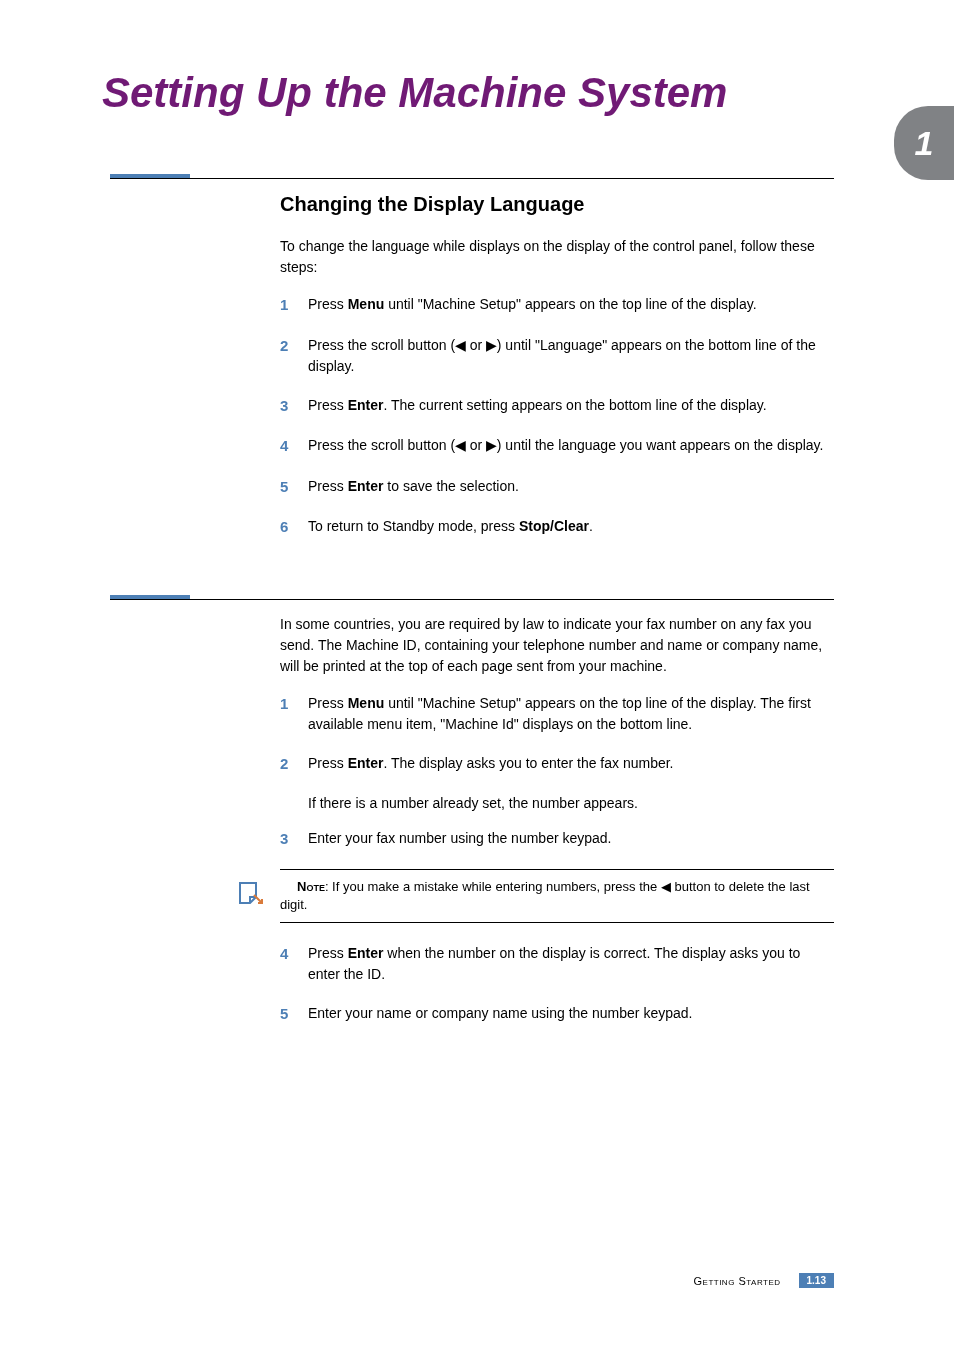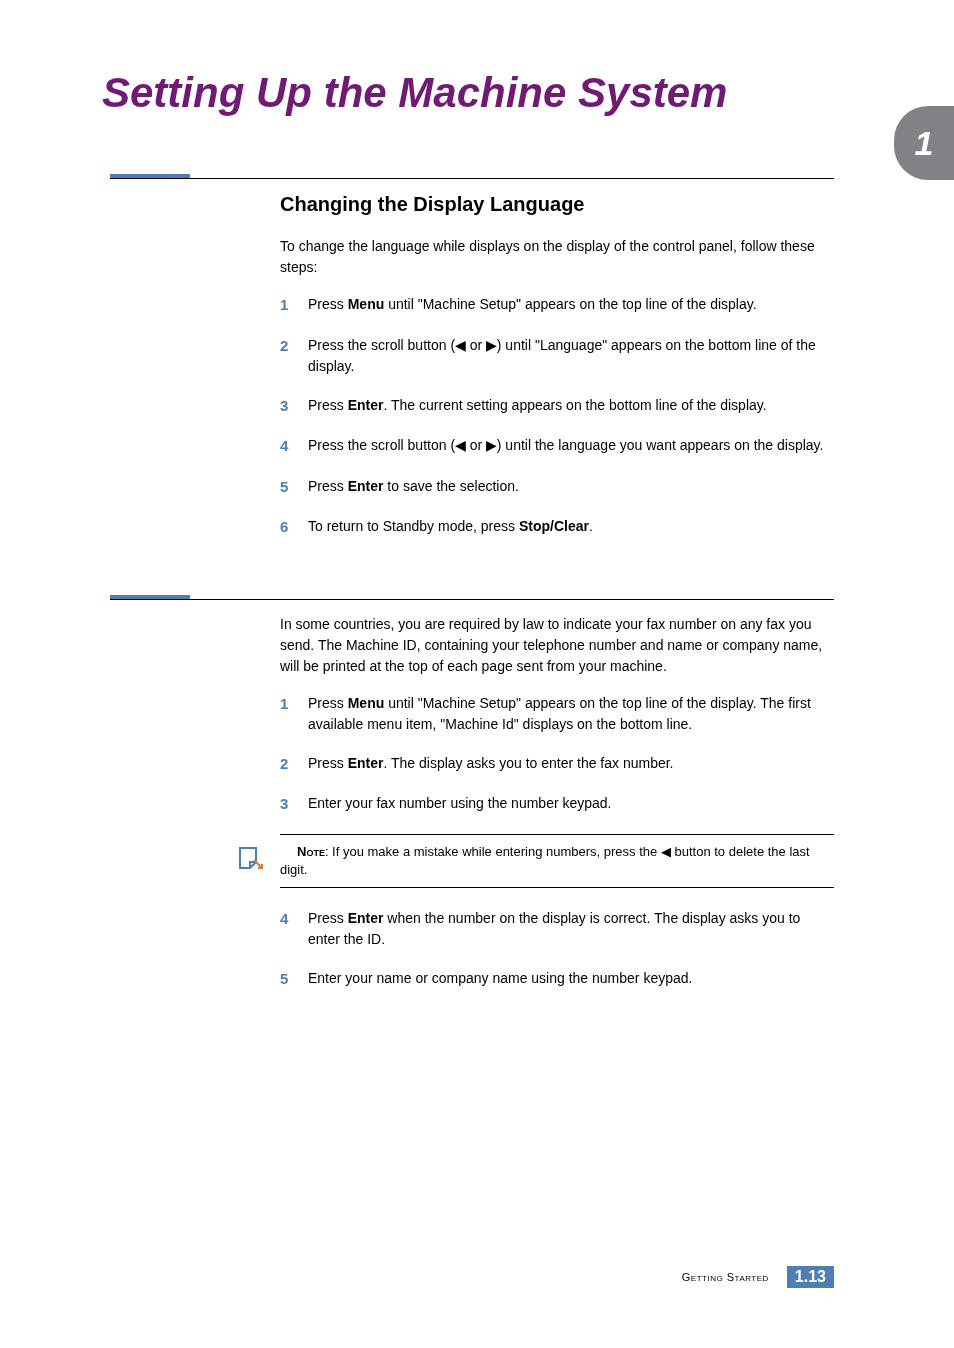--- a/index.html
+++ b/index.html
@@ -144,21 +144,21 @@
     }
     .footer-text {
       font-variant: small-caps;
       letter-spacing: 0.5px;
     }
     .footer-page {
       background: #4d7fb5;
       color: #fff;
       padding: 2px 8px;
       font-weight: bold;
-      font-size: 16px;
+      font-size: 10px;
     }
   </style>
 </head>
 <body>
 
 <h1 class="page-title">Setting Up the Machine System</h1>
 
 <div class="chapter-tab">
   <span class="chapter-number">1</span>
 </div>
@@ -209,20 +209,21 @@
     <ol class="step-list">
       <li class="step-item">
         <span class="step-num">1</span>
         <span class="step-text">Press <b>Menu</b> until "Machine Setup" appears on the top line of the display. The first available menu item, "Machine Id" displays on the bottom line.</span>
       </li>
       <li class="step-item">
         <span class="step-num">2</span>
         <span class="step-text">Press <b>Enter</b>. The display asks you to enter the fax number.</span>
       </li>
     </ol>
+    <p class="sub-text">If there is a number already set, the number appears.</p>
     <ol class="step-list">
       <li class="step-item">
         <span class="step-num">3</span>
         <span class="step-text">Enter your fax number using the number keypad.</span>
       </li>
     </ol>
 
     <div class="note-box">
       <svg class="note-icon" viewBox="0 0 30 30">
         <path d="M 4 4 L 20 4 L 20 18 L 14 24 L 4 24 Z" fill="none" stroke="#4d7fb5" stroke-width="2"></path>

